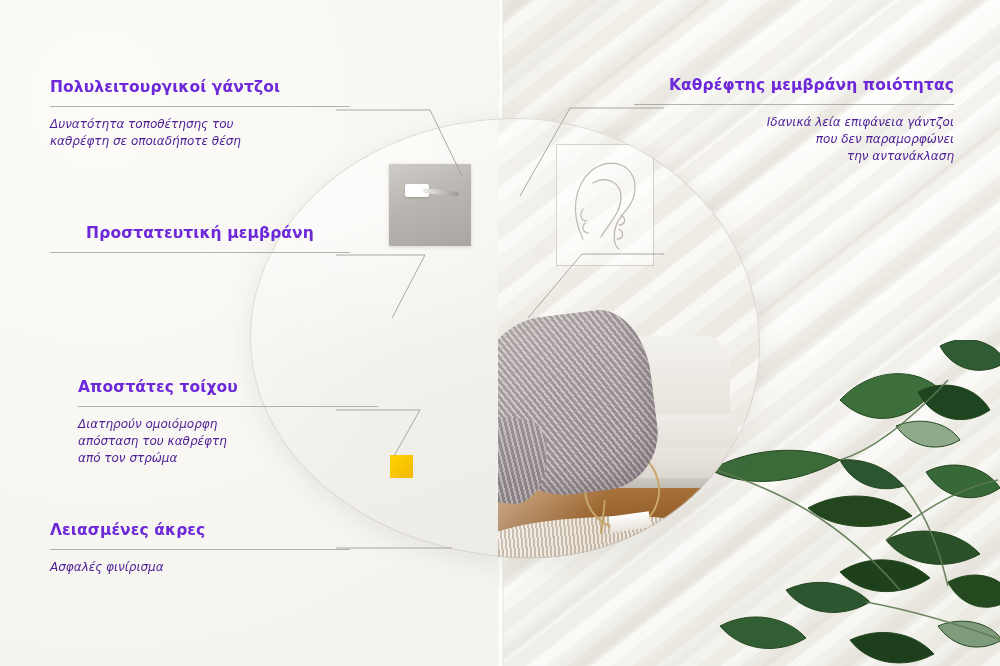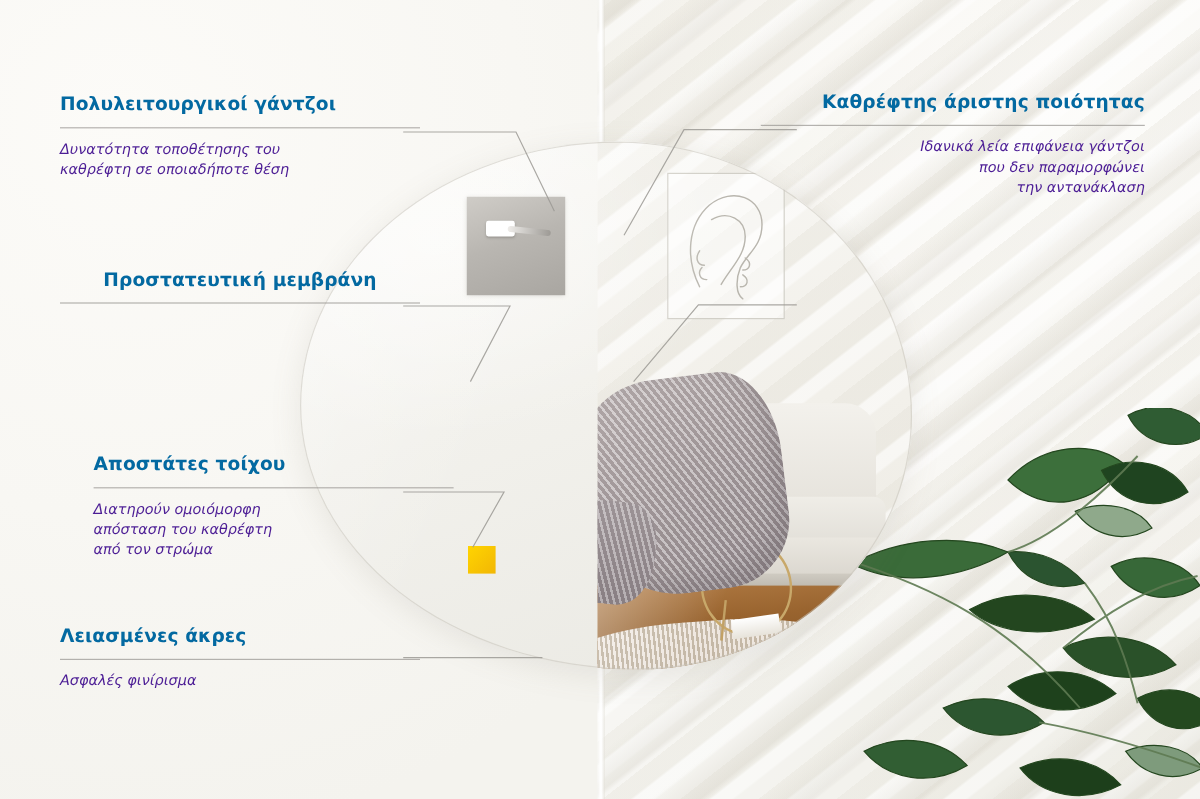--- a/index.html
+++ b/index.html
@@ -195,21 +195,21 @@
     position:absolute;left:390px;top:455px;width:23px;height:23px;
     background:linear-gradient(135deg,#FFD400 0%,#F2B705 100%);
   }
 
   
   .plant{position:absolute;left:690px;top:340px;width:320px;height:330px;}
 
   
   .callout{position:absolute;}
   .callout h3{
-    margin:0 0 9px 0;font-size:15.5px;font-weight:700;color:#0369a1;
+    margin:0 0 9px 0;font-size:15.5px;font-weight:700;color:#6d28d9;
     letter-spacing:.1px;line-height:1.2;
   }
   .callout p{
     margin:9px 0 0 0;font-size:12px;color:#4c1d95;line-height:1.45;
     font-weight:400;
     font-style:italic;
   }
   .co-left{left:50px;width:300px;text-align:left;}
   .co-right{right:46px;width:320px;text-align:right;}
   .rule{height:1px;background:#9C9A95;opacity:.75;width:100%;}
@@ -338,21 +338,21 @@
 
   <div class="callout co-left" style="top:521px;">
     <h3>Λειασμένες άκρες</h3>
     <div class="rule"></div>
     <p>
       <span>Ασφαλές φινίρισμα</span>
     </p>
   </div>
 
   <div class="callout co-right" style="top:76px;">
-    <h3>Καθρέφτης άριστης ποιότητας</h3>
+    <h3>Καθρέφτης μεμβράνη ποιότητας</h3>
     <div class="rule"></div>
     <p>
       <span>Ιδανικά λεία επιφάνεια γάντζοι</span><br>
       <span>που δεν παραμορφώνει</span><br>
       <span>την αντανάκλαση</span>
     </p>
   </div>
 
 
 </div>

